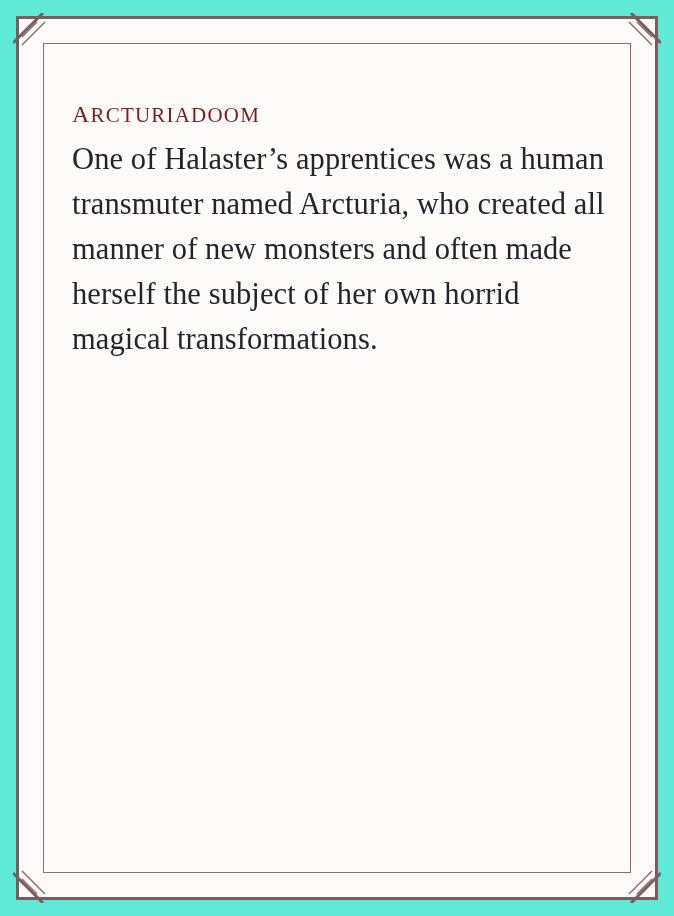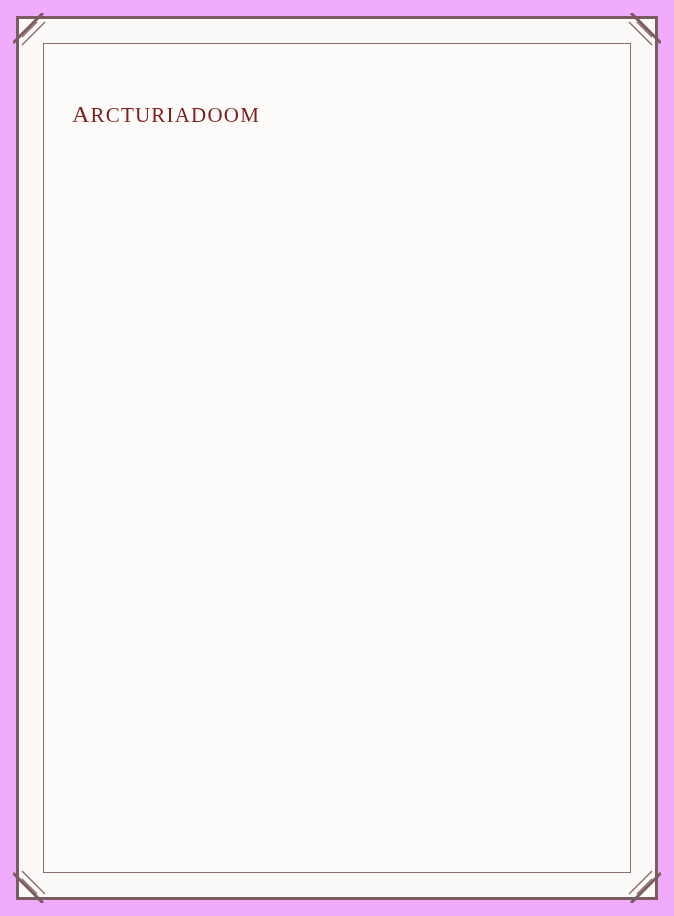--- a/index.html
+++ b/index.html
@@ -11,21 +11,21 @@
     width: 674px;
     height: 916px;
     overflow: hidden;
     font-family: "Liberation Serif", serif;
   }
 
   .page {
     position: relative;
     width: 674px;
     height: 916px;
-    background: #f0abfc;
+    background: #5eead4;
     box-sizing: border-box;
   }
 
   
   .frame-outer {
     position: absolute;
     left: 16px;
     top: 16px;
     right: 16px;
     bottom: 16px;
@@ -127,16 +127,17 @@
     <svg width="62" height="62" viewBox="0 0 62 62">
       <path d="M0 30 L30 0" stroke="#7a5b61" stroke-width="3" fill="none"></path>
       <path d="M9 32 L32 9" stroke="#8b6a70" stroke-width="1.5" fill="none"></path>
       <path d="M24 9 L9 24" stroke="#8b6a70" stroke-width="1.5" fill="none"></path>
     </svg>
   </div>
 
   <div class="content">
     <h1 class="card-title">Arcturiadoom</h1>
     <div class="card-body">
+      <p>One of Halaster’s apprentices was a human transmuter named Arcturia, who created all manner of new monsters and often made herself the subject of her own horrid magical transformations.</p>
     </div>
   </div>
 
 </div>
 
 </body></html>

